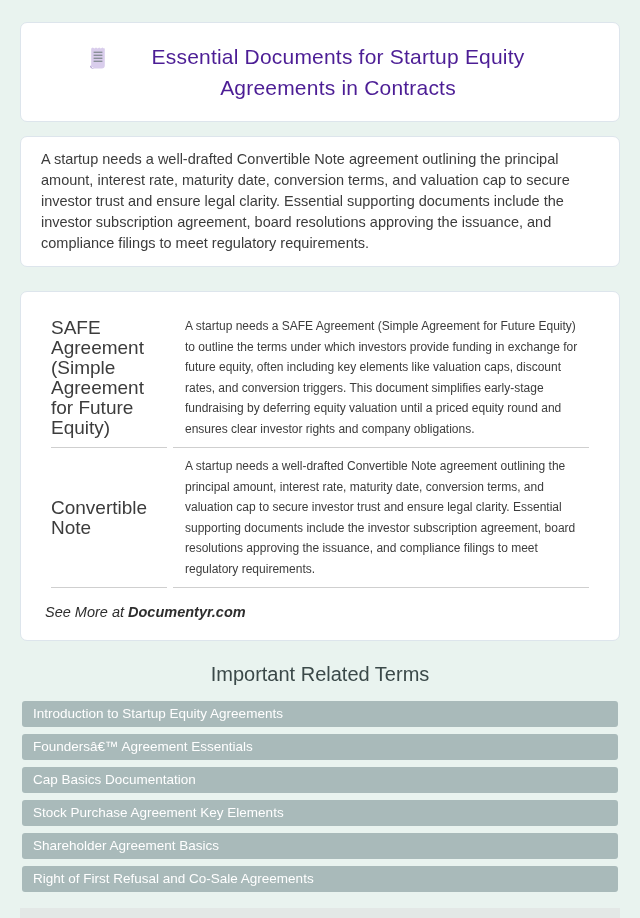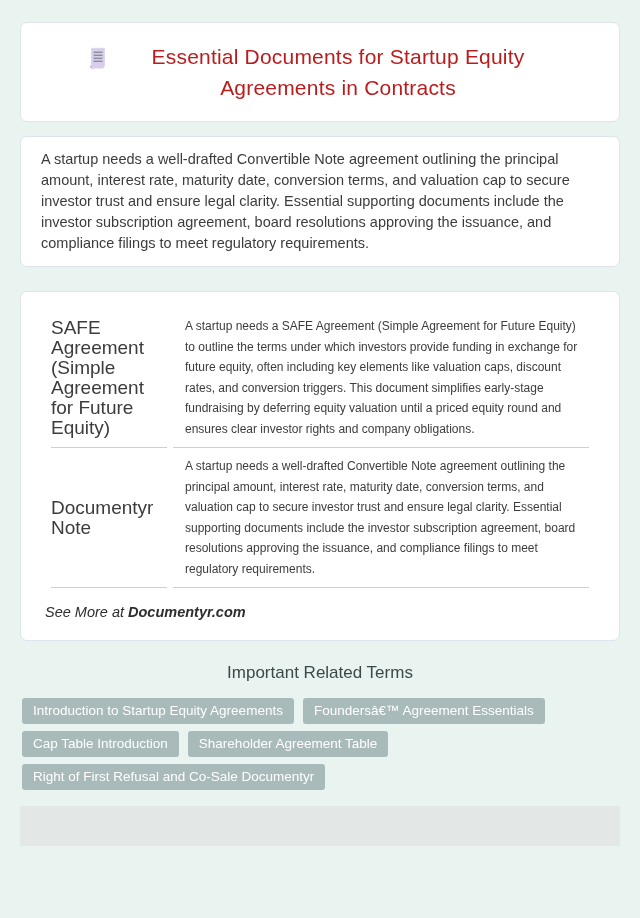--- a/index.html
+++ b/index.html
@@ -28,21 +28,21 @@
     justify-content: center;
   }
   .title-wrap { display: flex; align-items: flex-start; gap: 14px; }
   .doc-icon { flex: 0 0 auto; margin-top: 5px; }
   h1.page-title {
     margin: 0;
     font-size: 21px;
     line-height: 31px;
     font-weight: 500;
     letter-spacing: .2px;
-    color: #b91c1c;
+    color: #4c1d95;
     text-align: center;
     max-width: 430px;
   }
 
   
   .summary-card {
     padding: 12px 20px;
     margin-bottom: 24px;
     font-size: 14.5px;
     line-height: 21px;
@@ -75,31 +75,32 @@
     font-style: italic;
     font-size: 14.5px;
     color: #2e2e2e;
     padding: 16px 0 6px 0;
   }
   .see-more .brand { font-weight: bold; }
 
   
   .related-heading {
     text-align: center;
-    font-size: 17px;
+    font-size: 20px;
     font-weight: 500;
     color: #3b4949;
     margin: 0 0 15px 0;
   }
   .tags {
     display: flex;
     flex-wrap: wrap;
     gap: 7px 9px;
     padding: 0 2px;
     margin-bottom: 16px;
+    flex-direction: column;
   }
   .tag {
     display: inline-block;
     background: #a9baba;
     color: #ffffff;
     font-size: 13.5px;
     line-height: 15px;
     padding: 5px 11px 6px 11px;
     border-radius: 3px;
     cursor: pointer;
@@ -143,36 +144,37 @@
   </div>
 
   <div class="card table-card">
     <table class="doc-table">
       <tbody>
         <tr>
           <td class="term-cell">SAFE Agreement (Simple Agreement for Future Equity)</td>
           <td class="desc-cell">A startup needs a SAFE Agreement (Simple Agreement for Future Equity) to outline the terms under which investors provide funding in exchange for future equity, often including key elements like valuation caps, discount rates, and conversion triggers. This document simplifies early-stage fundraising by deferring equity valuation until a priced equity round and ensures clear investor rights and company obligations.</td>
         </tr>
         <tr>
-          <td class="term-cell">Documentyr Note</td>
+          <td class="term-cell">Convertible Note</td>
           <td class="desc-cell">A startup needs a well-drafted Convertible Note agreement outlining the principal amount, interest rate, maturity date, conversion terms, and valuation cap to secure investor trust and ensure legal clarity. Essential supporting documents include the investor subscription agreement, board resolutions approving the issuance, and compliance filings to meet regulatory requirements.</td>
         </tr>
       </tbody>
     </table>
     <div class="see-more">
       <span>See More at </span><span class="brand">Documentyr.com</span>
     </div>
   </div>
 
   <h2 class="related-heading">Important Related Terms</h2>
   <div class="tags">
       <span class="tag">Introduction to Startup Equity Agreements</span>
       <span class="tag">Foundersâ€™ Agreement Essentials</span>
-      <span class="tag">Cap Table Introduction</span>
-      <span class="tag">Shareholder Agreement Table</span>
-      <span class="tag">Right of First Refusal and Co-Sale Documentyr</span>
+      <span class="tag">Cap Basics Documentation</span>
+      <span class="tag">Stock Purchase Agreement Key Elements</span>
+      <span class="tag">Shareholder Agreement Basics</span>
+      <span class="tag">Right of First Refusal and Co-Sale Agreements</span>
     </div>
 
   <div class="footer-bar">
     
   </div>
 
 </div>
 
 </body></html>

